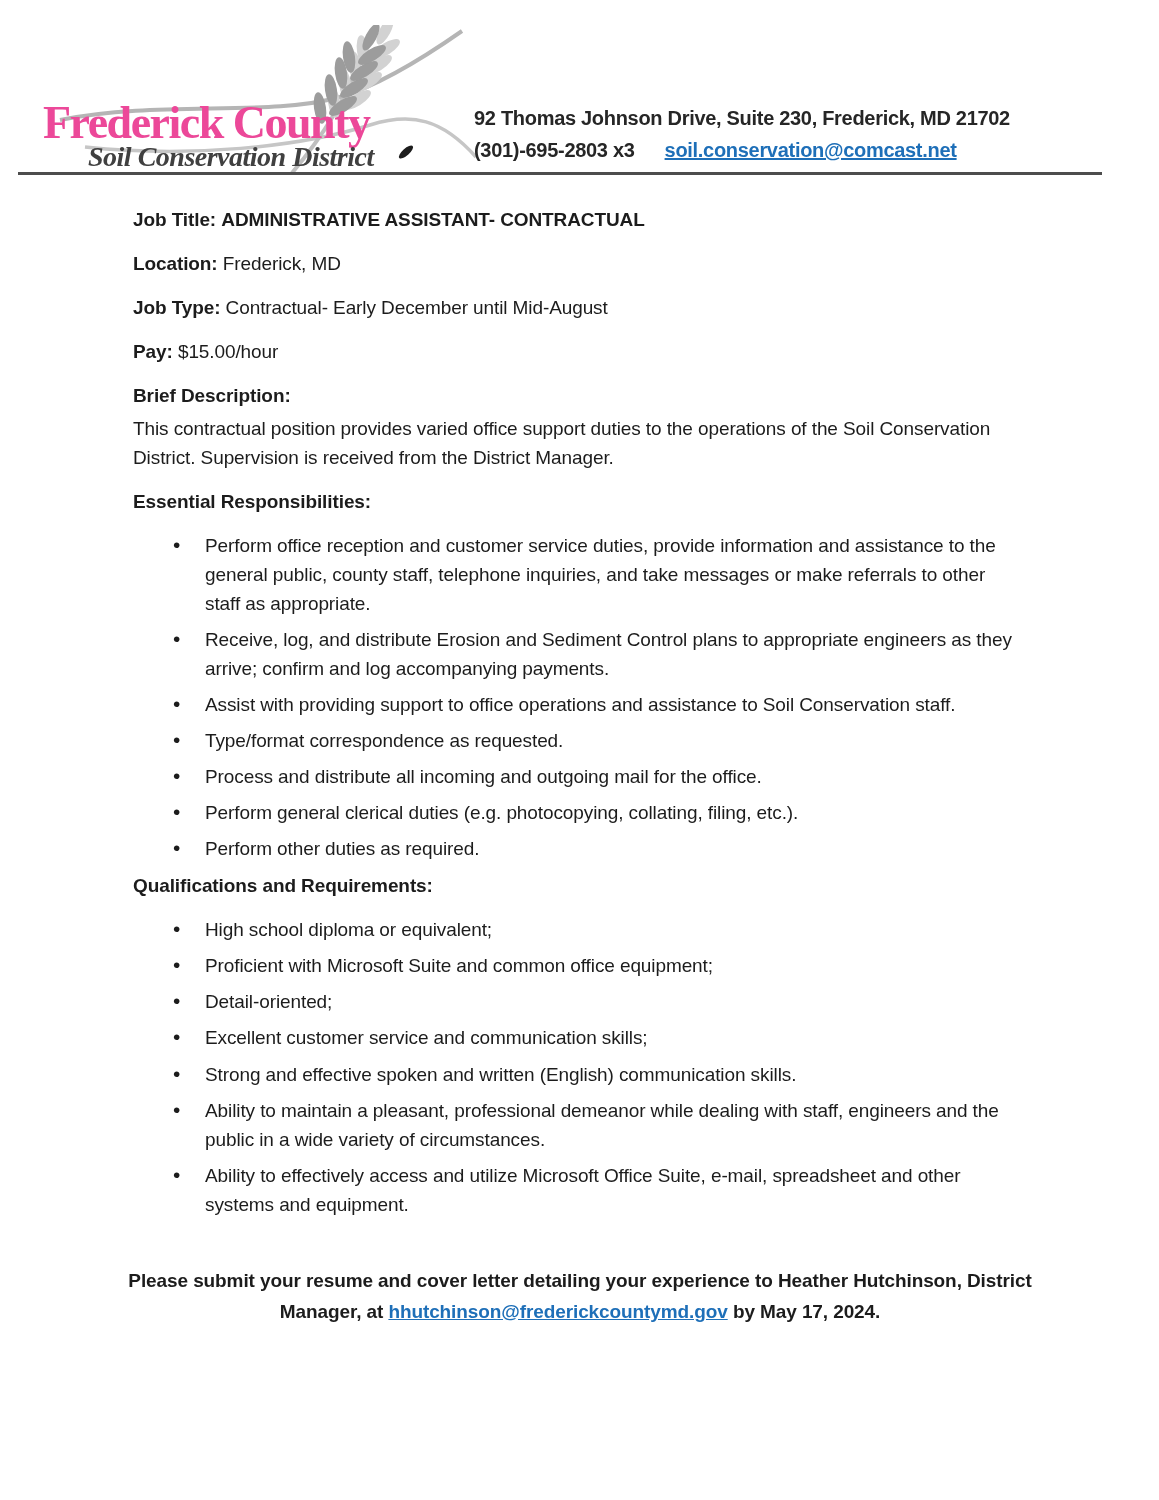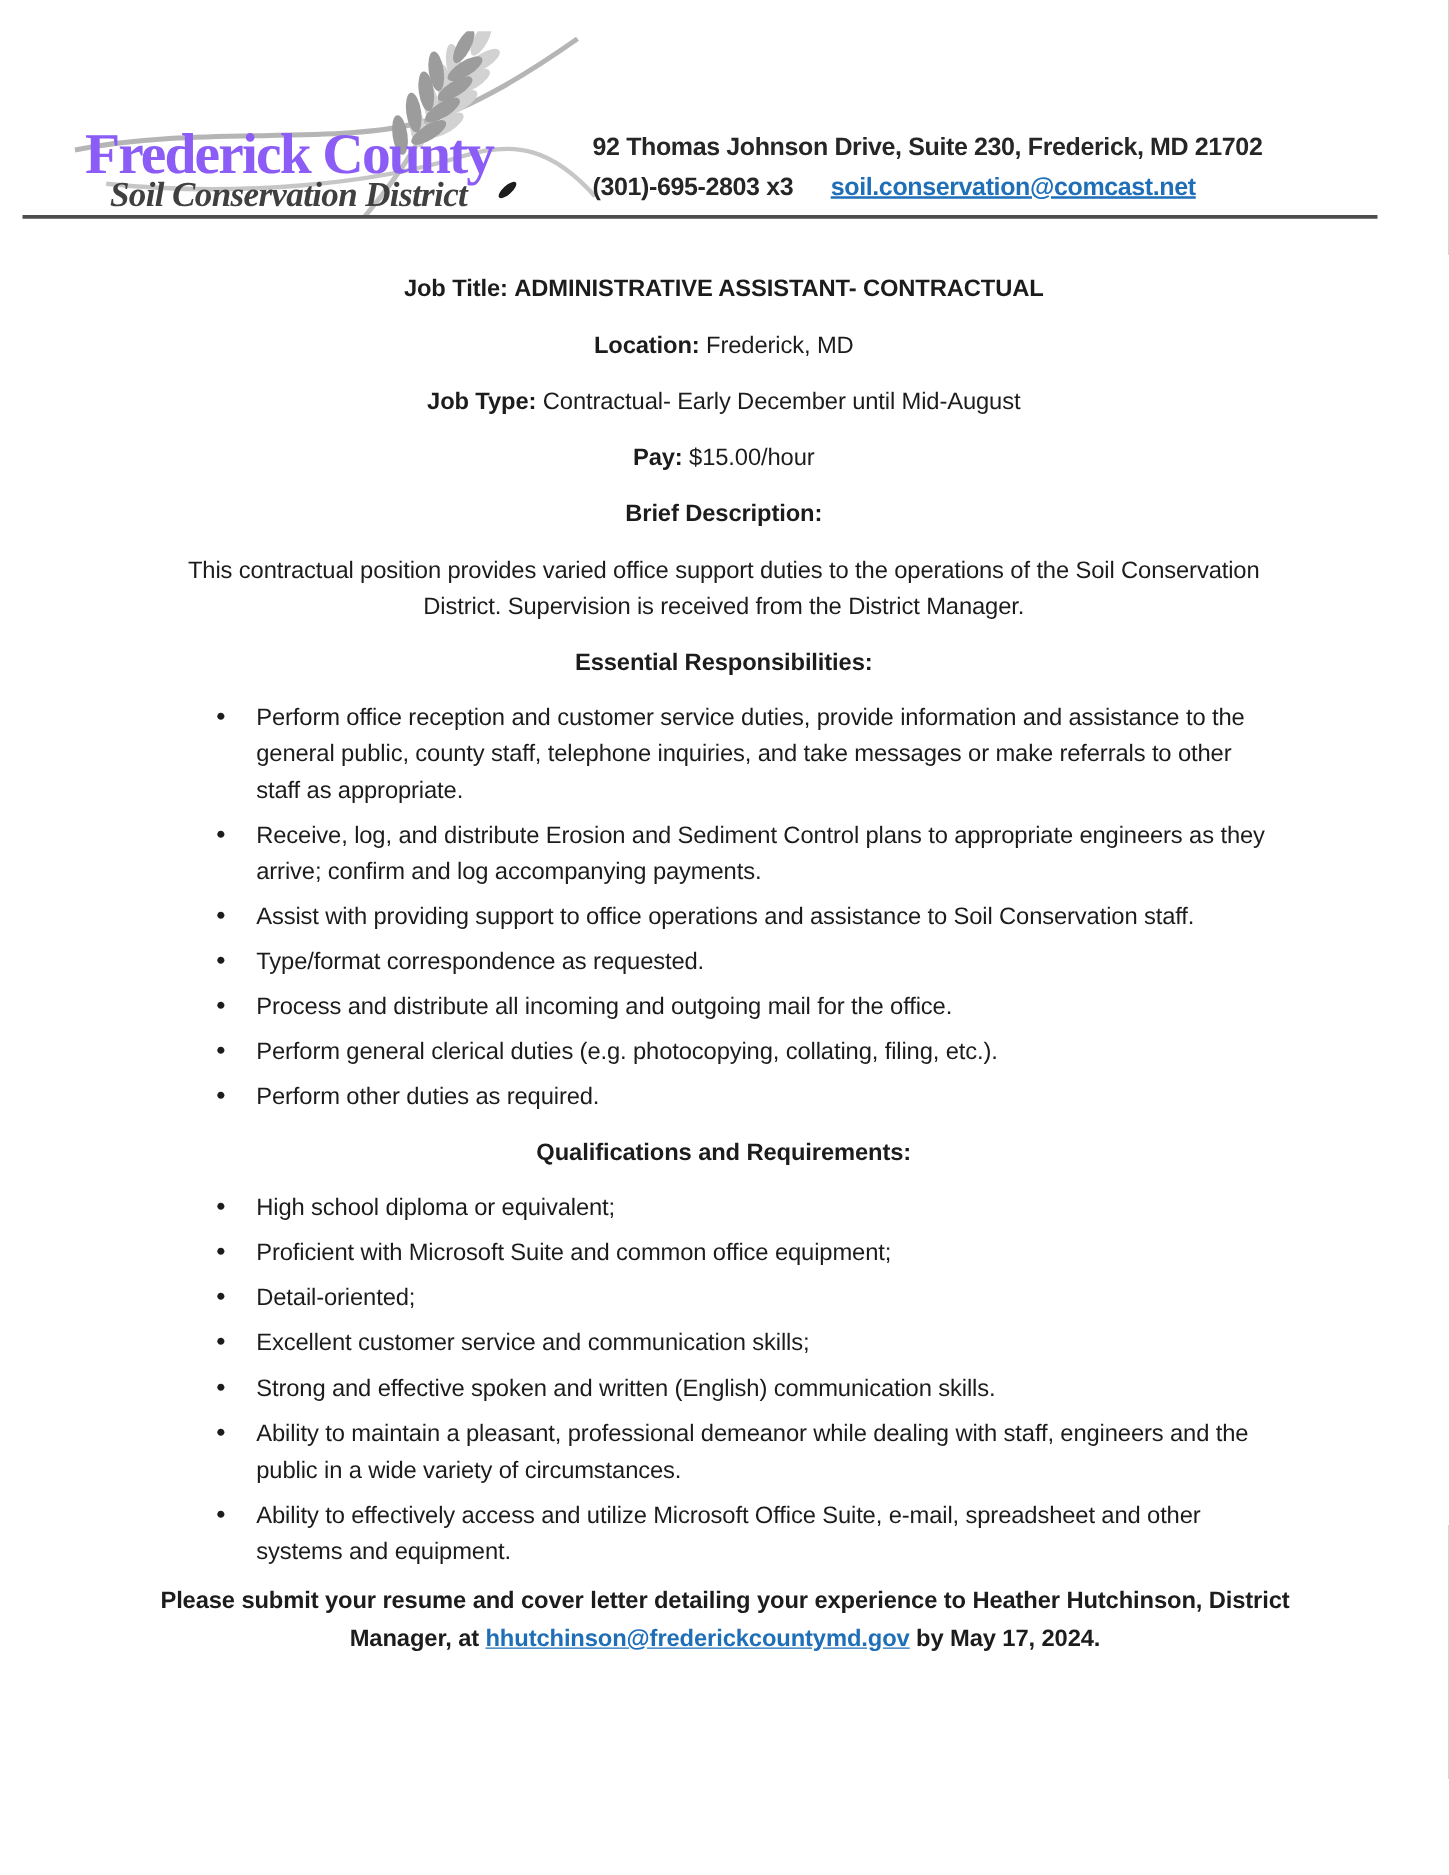--- a/index.html
+++ b/index.html
@@ -4,43 +4,43 @@
 <style>
   html,body{margin:0;padding:0;background:#9a9a9a;}
   .page{
     position:relative;width:1159px;height:1500px;margin:0 auto;
     background:#ffffff;color:#1c1c1c;
     font-family:"Liberation Sans",sans-serif;overflow:hidden;
   }
   
   .logo-svg{position:absolute;left:40px;top:25px;width:440px;height:150px;}
   .logo-name{
-    position:absolute;left:68px;top:96px;
+    position:absolute;left:43px;top:96px;
     font-family:"Liberation Serif",serif;font-weight:700;
-    font-size:46px;letter-spacing:-1.5px;color:#8b5cf6;white-space:nowrap;
+    font-size:46px;letter-spacing:-1.5px;color:#ec4899;white-space:nowrap;
   }
   .logo-sub{
     position:absolute;left:88px;top:141px;
     font-family:"Liberation Serif",serif;font-weight:700;font-style:italic;
     font-size:28px;letter-spacing:-0.5px;color:#404040;white-space:nowrap;text-align:right;
   }
   .contact{
     position:absolute;left:458px;top:102px;
     font-size:20px;font-weight:600;letter-spacing:-0.3px;
     line-height:32px;color:#262626;white-space:nowrap;margin-left:16px;
   }
   .contact-row2{display:flex;align-items:baseline;}
   .email-link{color:#1e6fb8;margin-left:30px;font-weight:600;}
   .header-rule{position:absolute;left:18px;top:172px;width:1084px;height:3px;background:#4d4d4d;}
   
   .content{
     position:absolute;left:133px;top:201px;width:892px;
     font-size:19px;line-height:29px;letter-spacing:-0.1px;
   }
-  .content p{margin:16px 0 15px 0;text-align:center;}
+  .content p{margin:4px 0 15px 0;}
   .b{font-weight:700;}
   .sec-heading{font-weight:700;margin:0 0 15px 0;}
   .sec-heading.tight{margin-bottom:0;}
   ul.doc-list{list-style:none;margin:0 0 8px 0;padding:0;}
   ul.doc-list li{position:relative;padding-left:72px;margin:0 0 7px 0;}
   ul.doc-list li::before{
     content:"\2022";position:absolute;left:40px;top:-1px;
     font-size:21px;color:#1c1c1c;
   }
   

